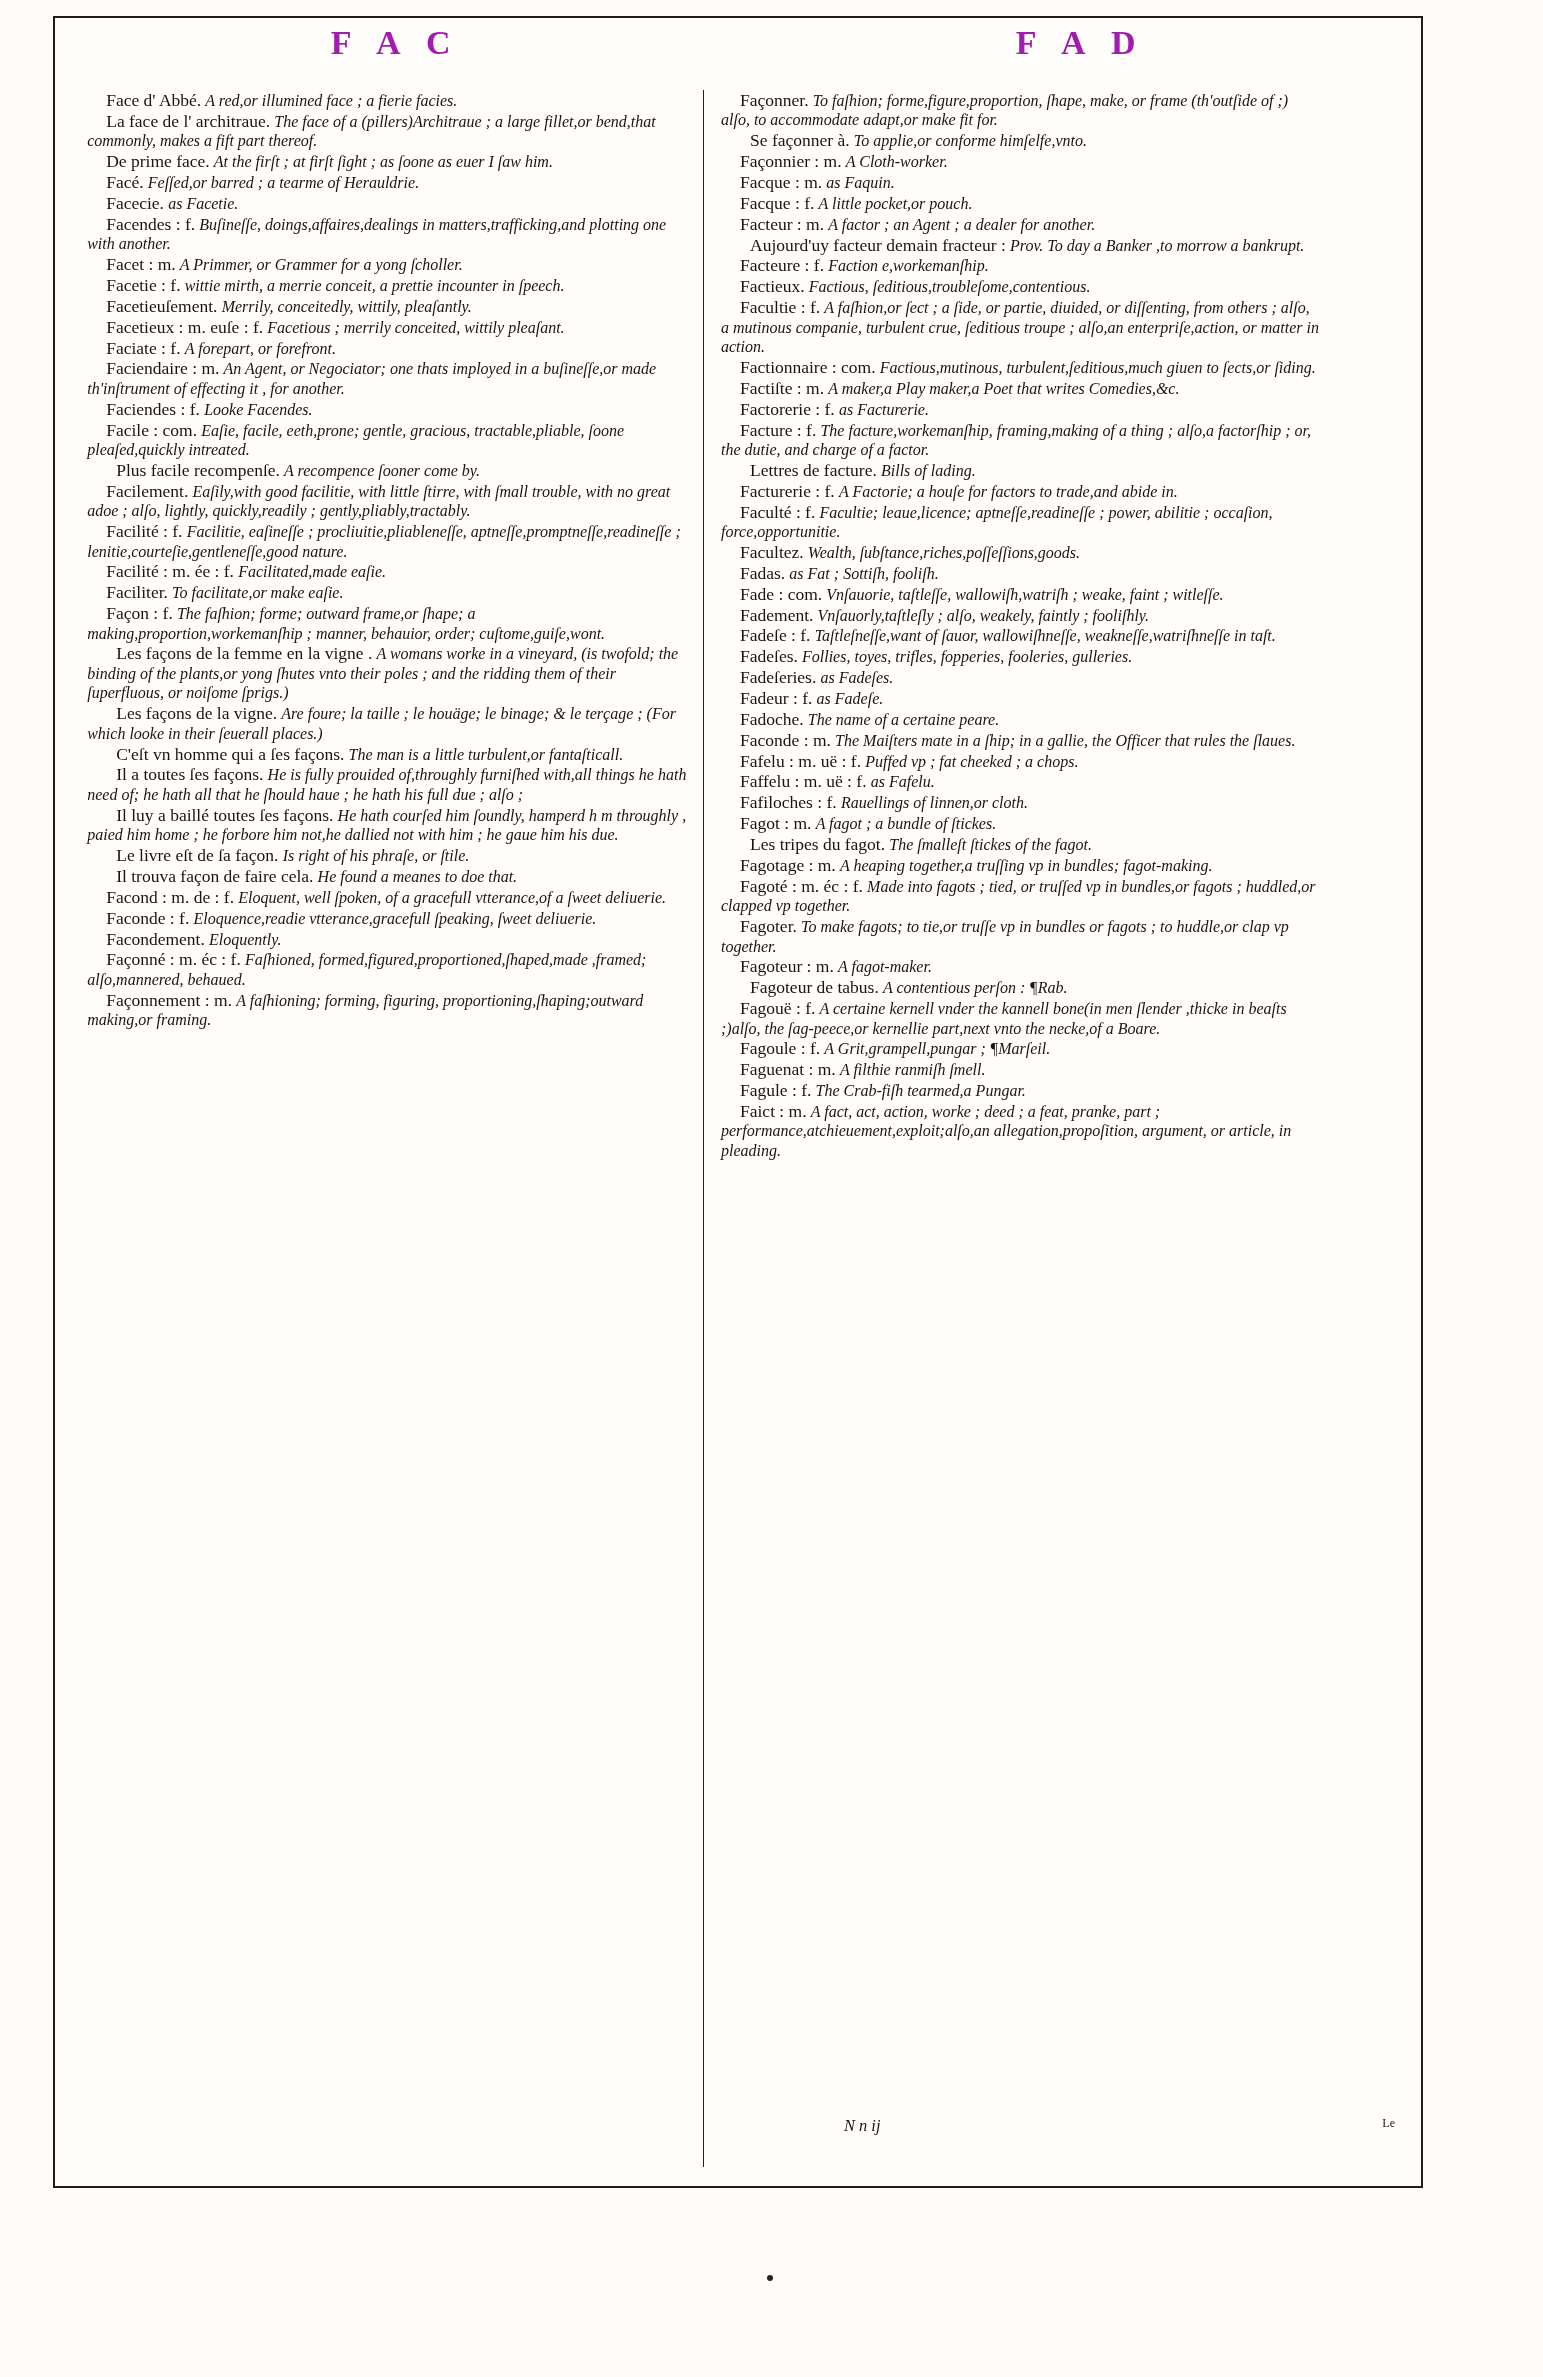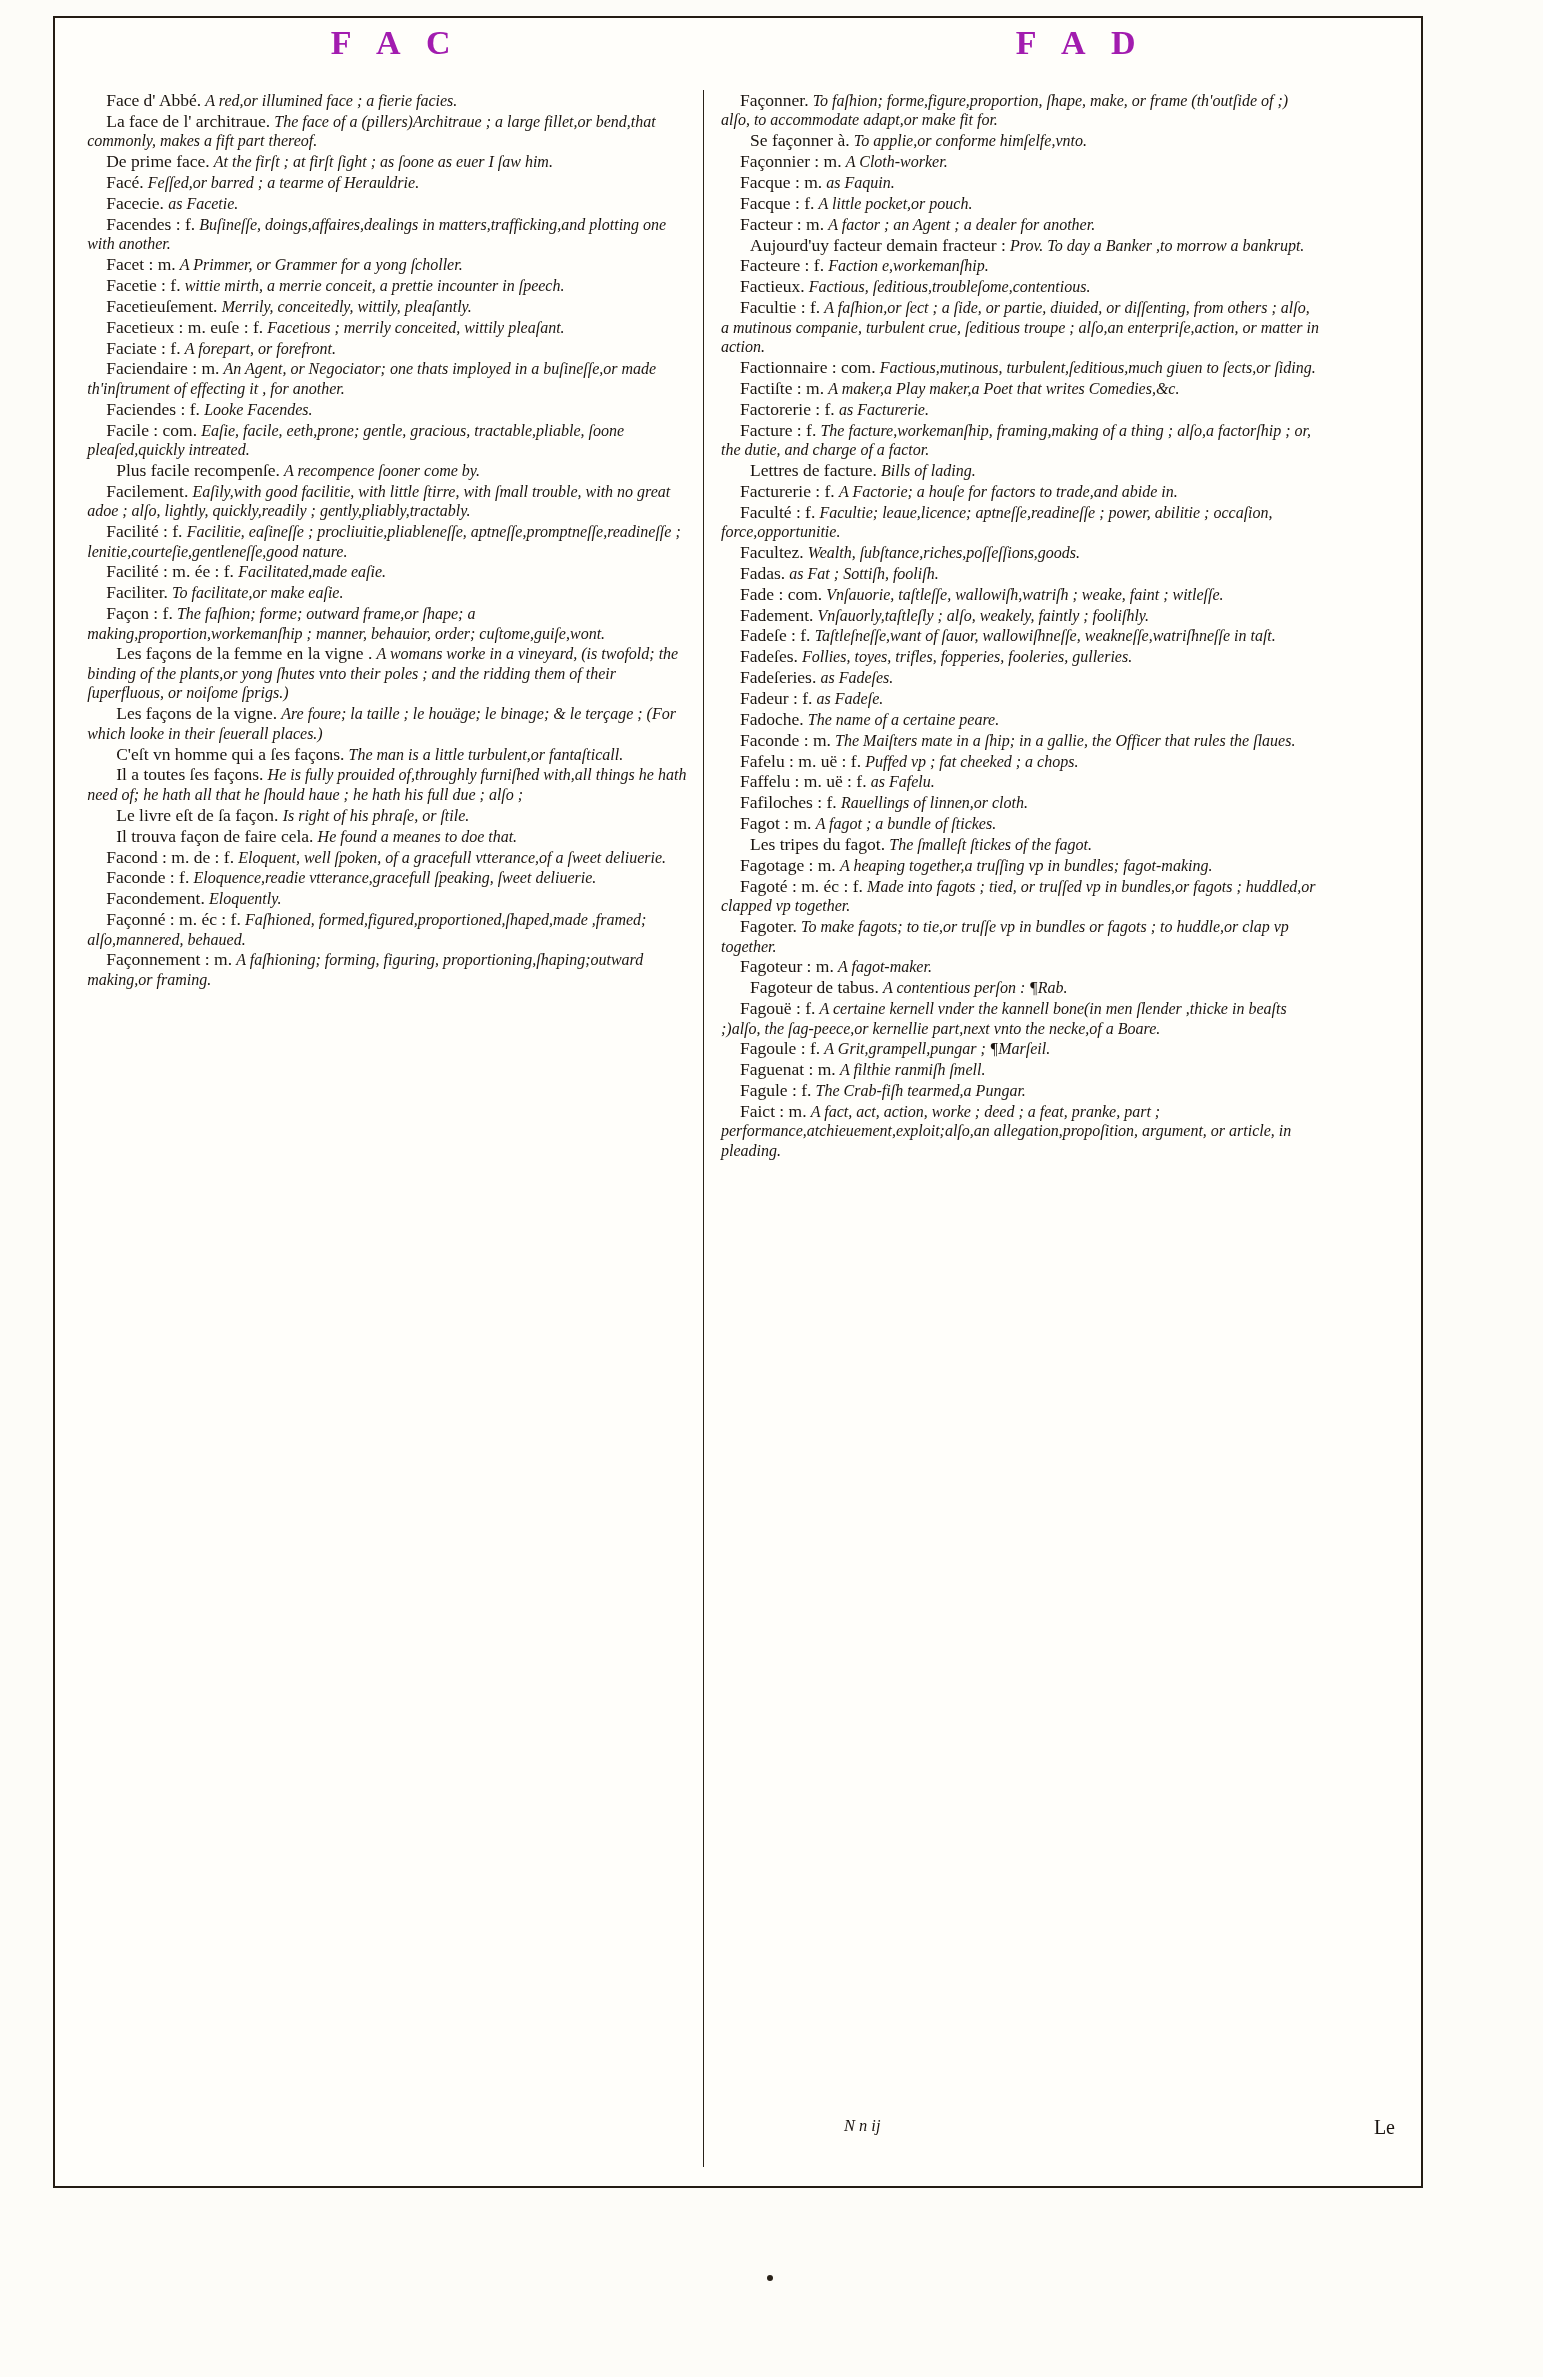--- a/index.html
+++ b/index.html
@@ -89,21 +89,21 @@
   .footer-line {
     position: absolute;
     left: 844px;
     top: 2116px;
     width: 551px;
     font-size: 16.4px;
     display: flex;
     justify-content: space-between;
     font-style: italic;
   }
-  .footer-line .right { font-style: normal; font-size: 20px; text-align: right; }
+  .footer-line .right { font-style: normal; font-size: 12px; text-align: right; }
   .dot {
     position: absolute;
     left: 767px;
     top: 2275px;
     width: 6px;
     height: 6px;
     background: #2a2219;
     border-radius: 50%;
   }
   .col-inner { position: relative; }
@@ -140,20 +140,21 @@
           <p class="entry sub"><span class="hw">Plus facile recompenſe.</span> <span class="it">A recompence ſooner come by.</span></p>
           <p class="entry"><span class="hw">Facilement.</span> <span class="it">Eaſily,with good facilitie, with little ſtirre, with ſmall trouble, with no great adoe ; alſo, lightly, quickly,readily ; gently,pliably,tractably.</span></p>
           <p class="entry"><span class="hw">Facilité : f.</span> <span class="it">Facilitie, eaſineſſe ; procliuitie,pliableneſſe, aptneſſe,promptneſſe,readineſſe ; lenitie,courteſie,gentleneſſe,good nature.</span></p>
           <p class="entry"><span class="hw">Facilité : m. ée : f.</span> <span class="it">Facilitated,made eaſie.</span></p>
           <p class="entry"><span class="hw">Faciliter.</span> <span class="it">To facilitate,or make eaſie.</span></p>
           <p class="entry"><span class="hw">Façon : f.</span> <span class="it">The faſhion; forme; outward frame,or ſhape; a making,proportion,workemanſhip ; manner, behauior, order; cuſtome,guiſe,wont.</span></p>
           <p class="entry sub"><span class="hw">Les façons de la femme en la vigne .</span> <span class="it">A womans worke in a vineyard, (is twofold; the binding of the plants,or yong ſhutes vnto their poles ; and the ridding them of their ſuperfluous, or noiſome ſprigs.)</span></p>
           <p class="entry sub"><span class="hw">Les façons de la vigne.</span> <span class="it">Are foure; la taille ; le houäge; le binage; &amp; le terçage ; (For which looke in their ſeuerall places.)</span></p>
           <p class="entry sub"><span class="hw">C'eſt vn homme qui a ſes façons.</span> <span class="it">The man is a little turbulent,or fantaſticall.</span></p>
           <p class="entry sub"><span class="hw">Il a toutes ſes façons.</span> <span class="it">He is fully prouided of,throughly furniſhed with,all things he hath need of; he hath all that he ſhould haue ; he hath his full due ; alſo ;</span></p>
+          <p class="entry sub"><span class="hw">Il luy a baillé toutes ſes façons.</span> <span class="it">He hath courſed him ſoundly, hamperd h m throughly , paied him home ; he forbore him not,he dallied not with him ; he gaue him his due.</span></p>
           <p class="entry sub"><span class="hw">Le livre eſt de ſa façon.</span> <span class="it">Is right of his phraſe, or ſtile.</span></p>
           <p class="entry sub"><span class="hw">Il trouva façon de faire cela.</span> <span class="it">He found a meanes to doe that.</span></p>
           <p class="entry"><span class="hw">Facond : m. de : f.</span> <span class="it">Eloquent, well ſpoken, of a gracefull vtterance,of a ſweet deliuerie.</span></p>
           <p class="entry"><span class="hw">Faconde : f.</span> <span class="it">Eloquence,readie vtterance,gracefull ſpeaking, ſweet deliuerie.</span></p>
           <p class="entry"><span class="hw">Facondement.</span> <span class="it">Eloquently.</span></p>
           <p class="entry"><span class="hw">Façonné : m. éc : f.</span> <span class="it">Faſhioned, formed,figured,proportioned,ſhaped,made ,framed; alſo,mannered, behaued.</span></p>
           <p class="entry"><span class="hw">Façonnement : m.</span> <span class="it">A faſhioning; forming, figuring, proportioning,ſhaping;outward making,or framing.</span></p>
         </div>
     </div>
     <div class="col col-right">

